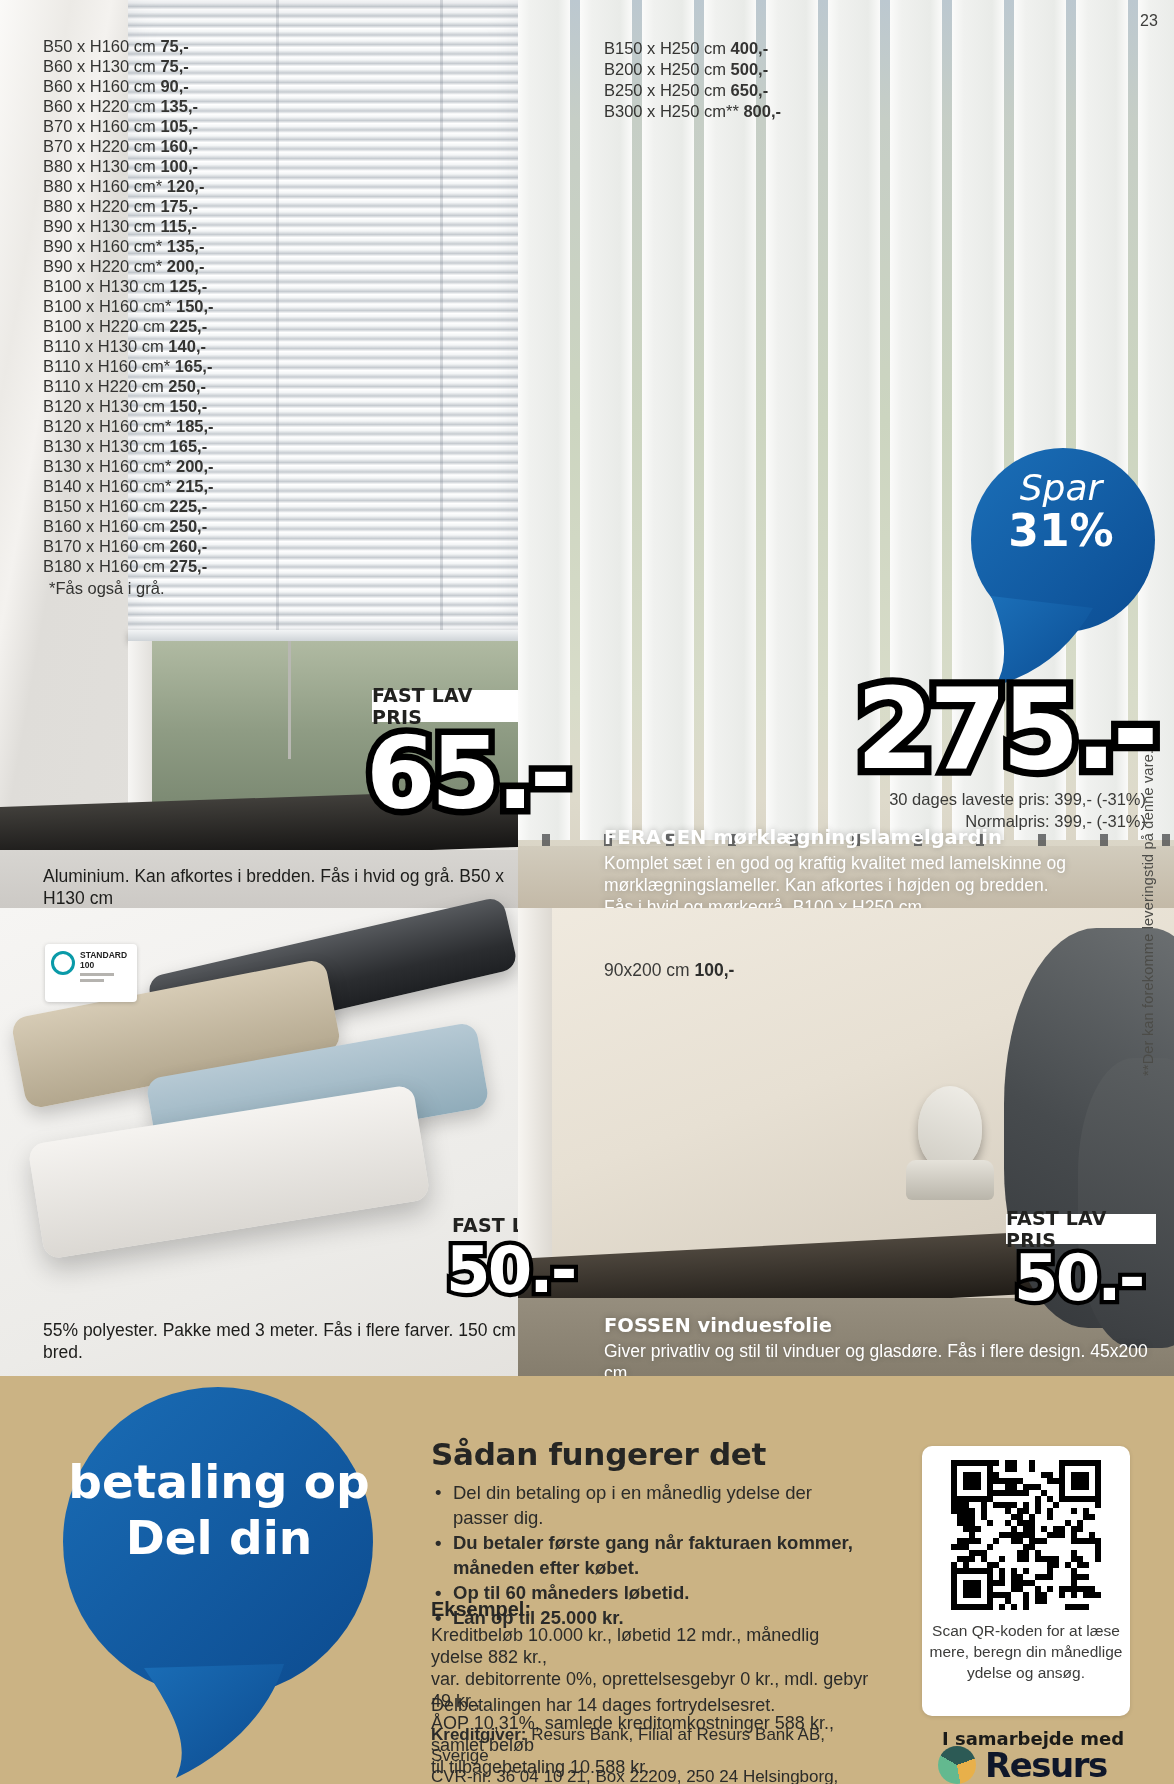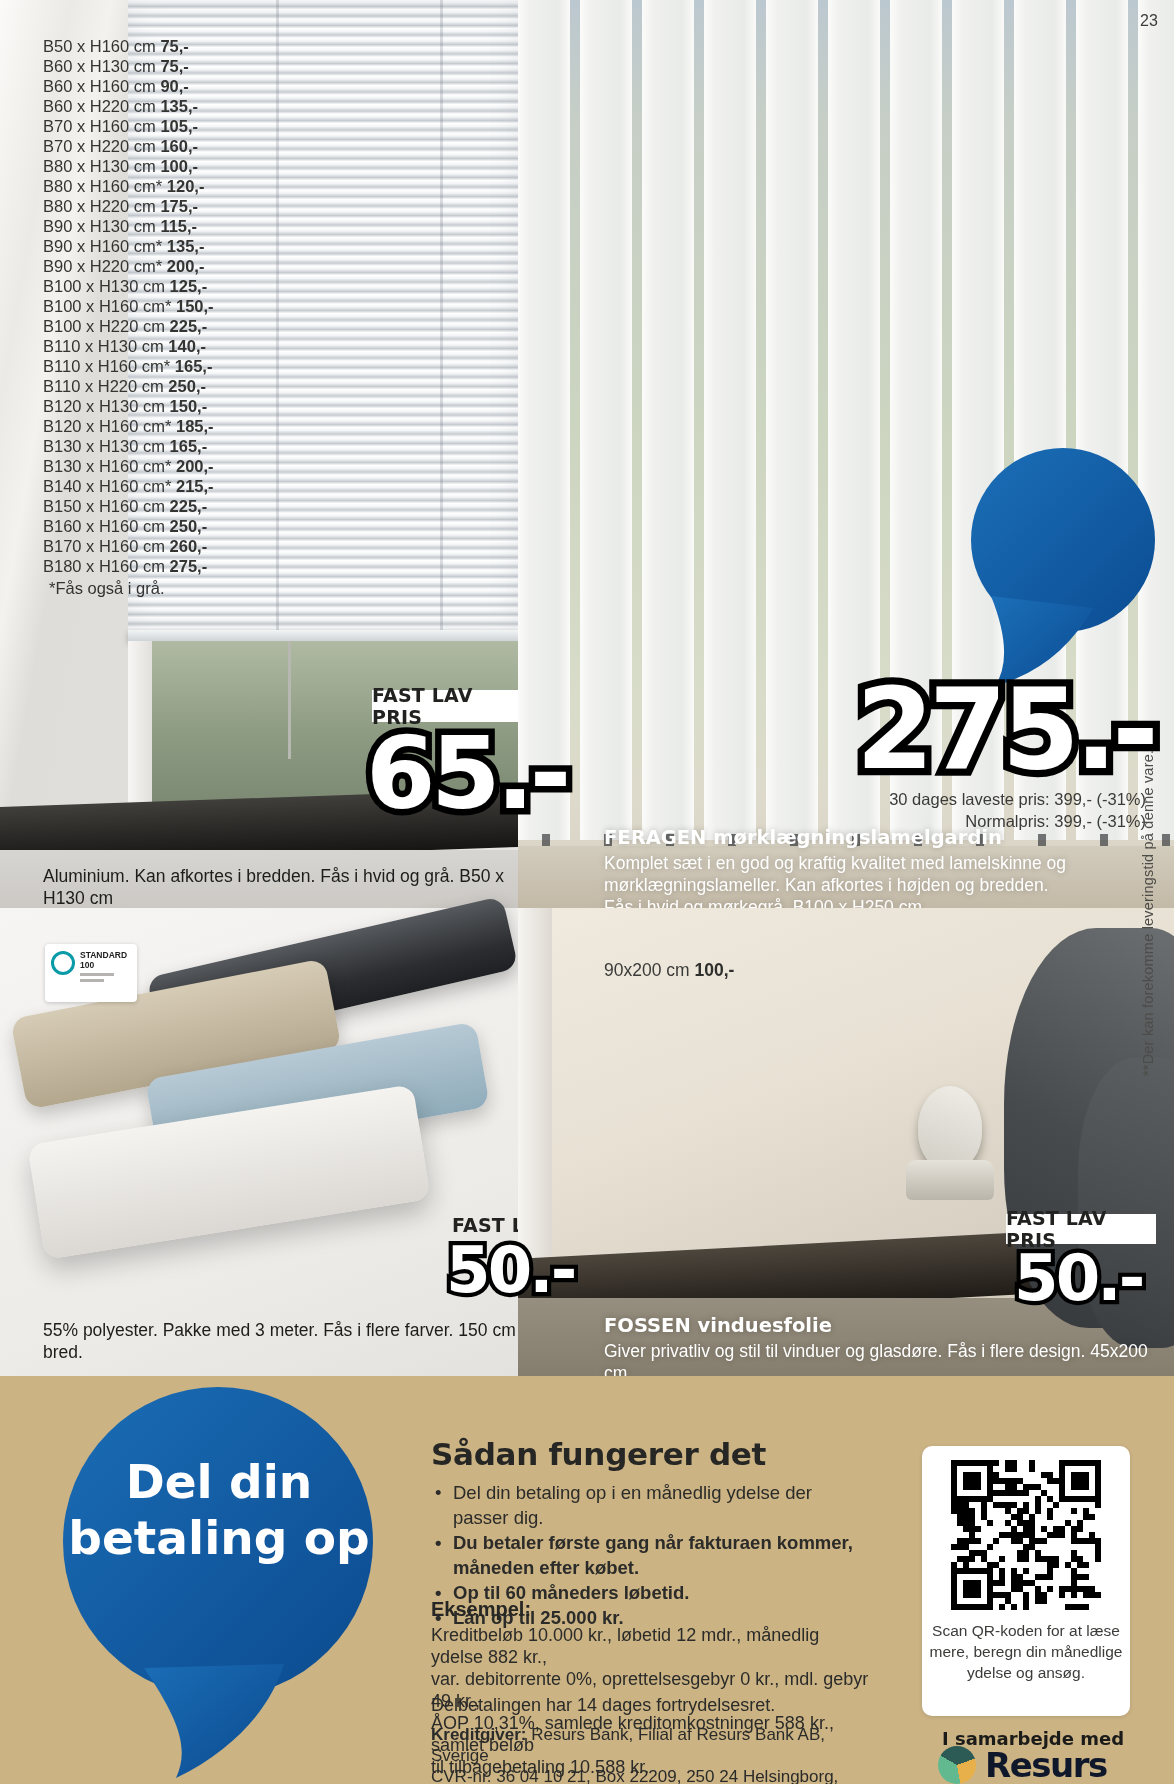--- a/index.html
+++ b/index.html
@@ -168,31 +168,42 @@
     <div class="abs info dark" style="left:43px;top:862px;">
       <div class="d">Aluminium. Kan afkortes i bredden. Fås i hvid og grå. B50 x H130 cm</div>
     </div>
   </div>
 
   <div class="abs" id="panel-feragen">
     <div class="abs fer-slats"></div>
     <div class="abs fer-weights"></div>
     <div class="abs fer-floor"></div>
 
+    <div class="abs price-list fer-list" style="left:86px;top:38px;">
+
+    <div class="row"><span class="sz">B150 x H250 cm</span> <span class="pr">400,-</span></div>
+        <div class="row"><span class="sz">B200 x H250 cm</span> <span class="pr">500,-</span></div>
+        <div class="row"><span class="sz">B250 x H250 cm</span> <span class="pr">650,-</span></div>
+        <div class="row"><span class="sz">B300 x H250 cm**</span> <span class="pr">800,-</span></div>
+      </div>
 
     <svg class="abs" style="left:443px;top:446px;width:200px;height:250px;z-index:1;" viewBox="0 0 200 250">
       <defs>
         <linearGradient id="gBlue1" x1="0" y1="0" x2="1" y2="1">
           <stop offset="0" stop-color="#1b6fb8"></stop>
             <stop offset="1" stop-color="#0b4c92"></stop>
         </linearGradient>
       </defs>
       <circle cx="102" cy="94" r="92" fill="url(#gBlue1)"></circle>
       <path d="M30 150 Q 54 210 34 240 Q 98 222 132 162 Z" fill="url(#gBlue1)"></path>
     </svg>
+    <div class="abs badge-text" style="left:443px;top:468px;width:200px;z-index:2;">
+      <div class="l1">Spar</div>
+      <div class="l2">31%</div>
+    </div>
 
     <div class="abs price-xl" style="left:338px;top:676px;font-size:112px;" data-text="275.-">275.-</div>
 
     <div class="abs prev-prices" style="right:28px;top:788px;">
       <div>30 dages laveste pris: 399,- (-31%)</div>
       <div>Normalpris: 399,- (-31%)</div>
     </div>
 
     <div class="abs info light" style="left:86px;top:826px;">
       <div class="t">FERAGEN mørklægningslamelgardin</div>
@@ -258,22 +269,22 @@
       <defs>
         <linearGradient id="gBlue2" x1="0" y1="0" x2="1" y2="1">
           <stop offset="0" stop-color="#1a6db6"></stop>
             <stop offset="1" stop-color="#0c4a8e"></stop>
         </linearGradient>
       </defs>
       <circle cx="160" cy="160" r="155" fill="url(#gBlue2)"></circle>
       <path d="M86 286 C 120 336 132 366 118 396 C 180 366 214 322 226 282 Z" fill="url(#gBlue2)"></path>
     </svg>
     <div class="abs bubble-txt" style="left:58px;top:78px;width:322px;">
+      <div>betaling op</div>
       <div>Del din</div>
-      <div>betaling op</div>
     </div>
 
     <div class="abs fin-h" style="left:431px;top:60px;">Sådan fungerer det</div>
 
     <ul class="abs fin-bullets" style="left:431px;top:104px;">
 
     <li class="normal"><span>Del din betaling op i en månedlig ydelse der passer dig.</span></li>
         <li class="bold"><span>Du betaler første gang når fakturaen kommer, måneden efter købet.</span></li>
         <li class="bold"><span>Op til 60 måneders løbetid.</span></li>
         <li class="bold"><span>Lån op til 25.000 kr.</span></li>

